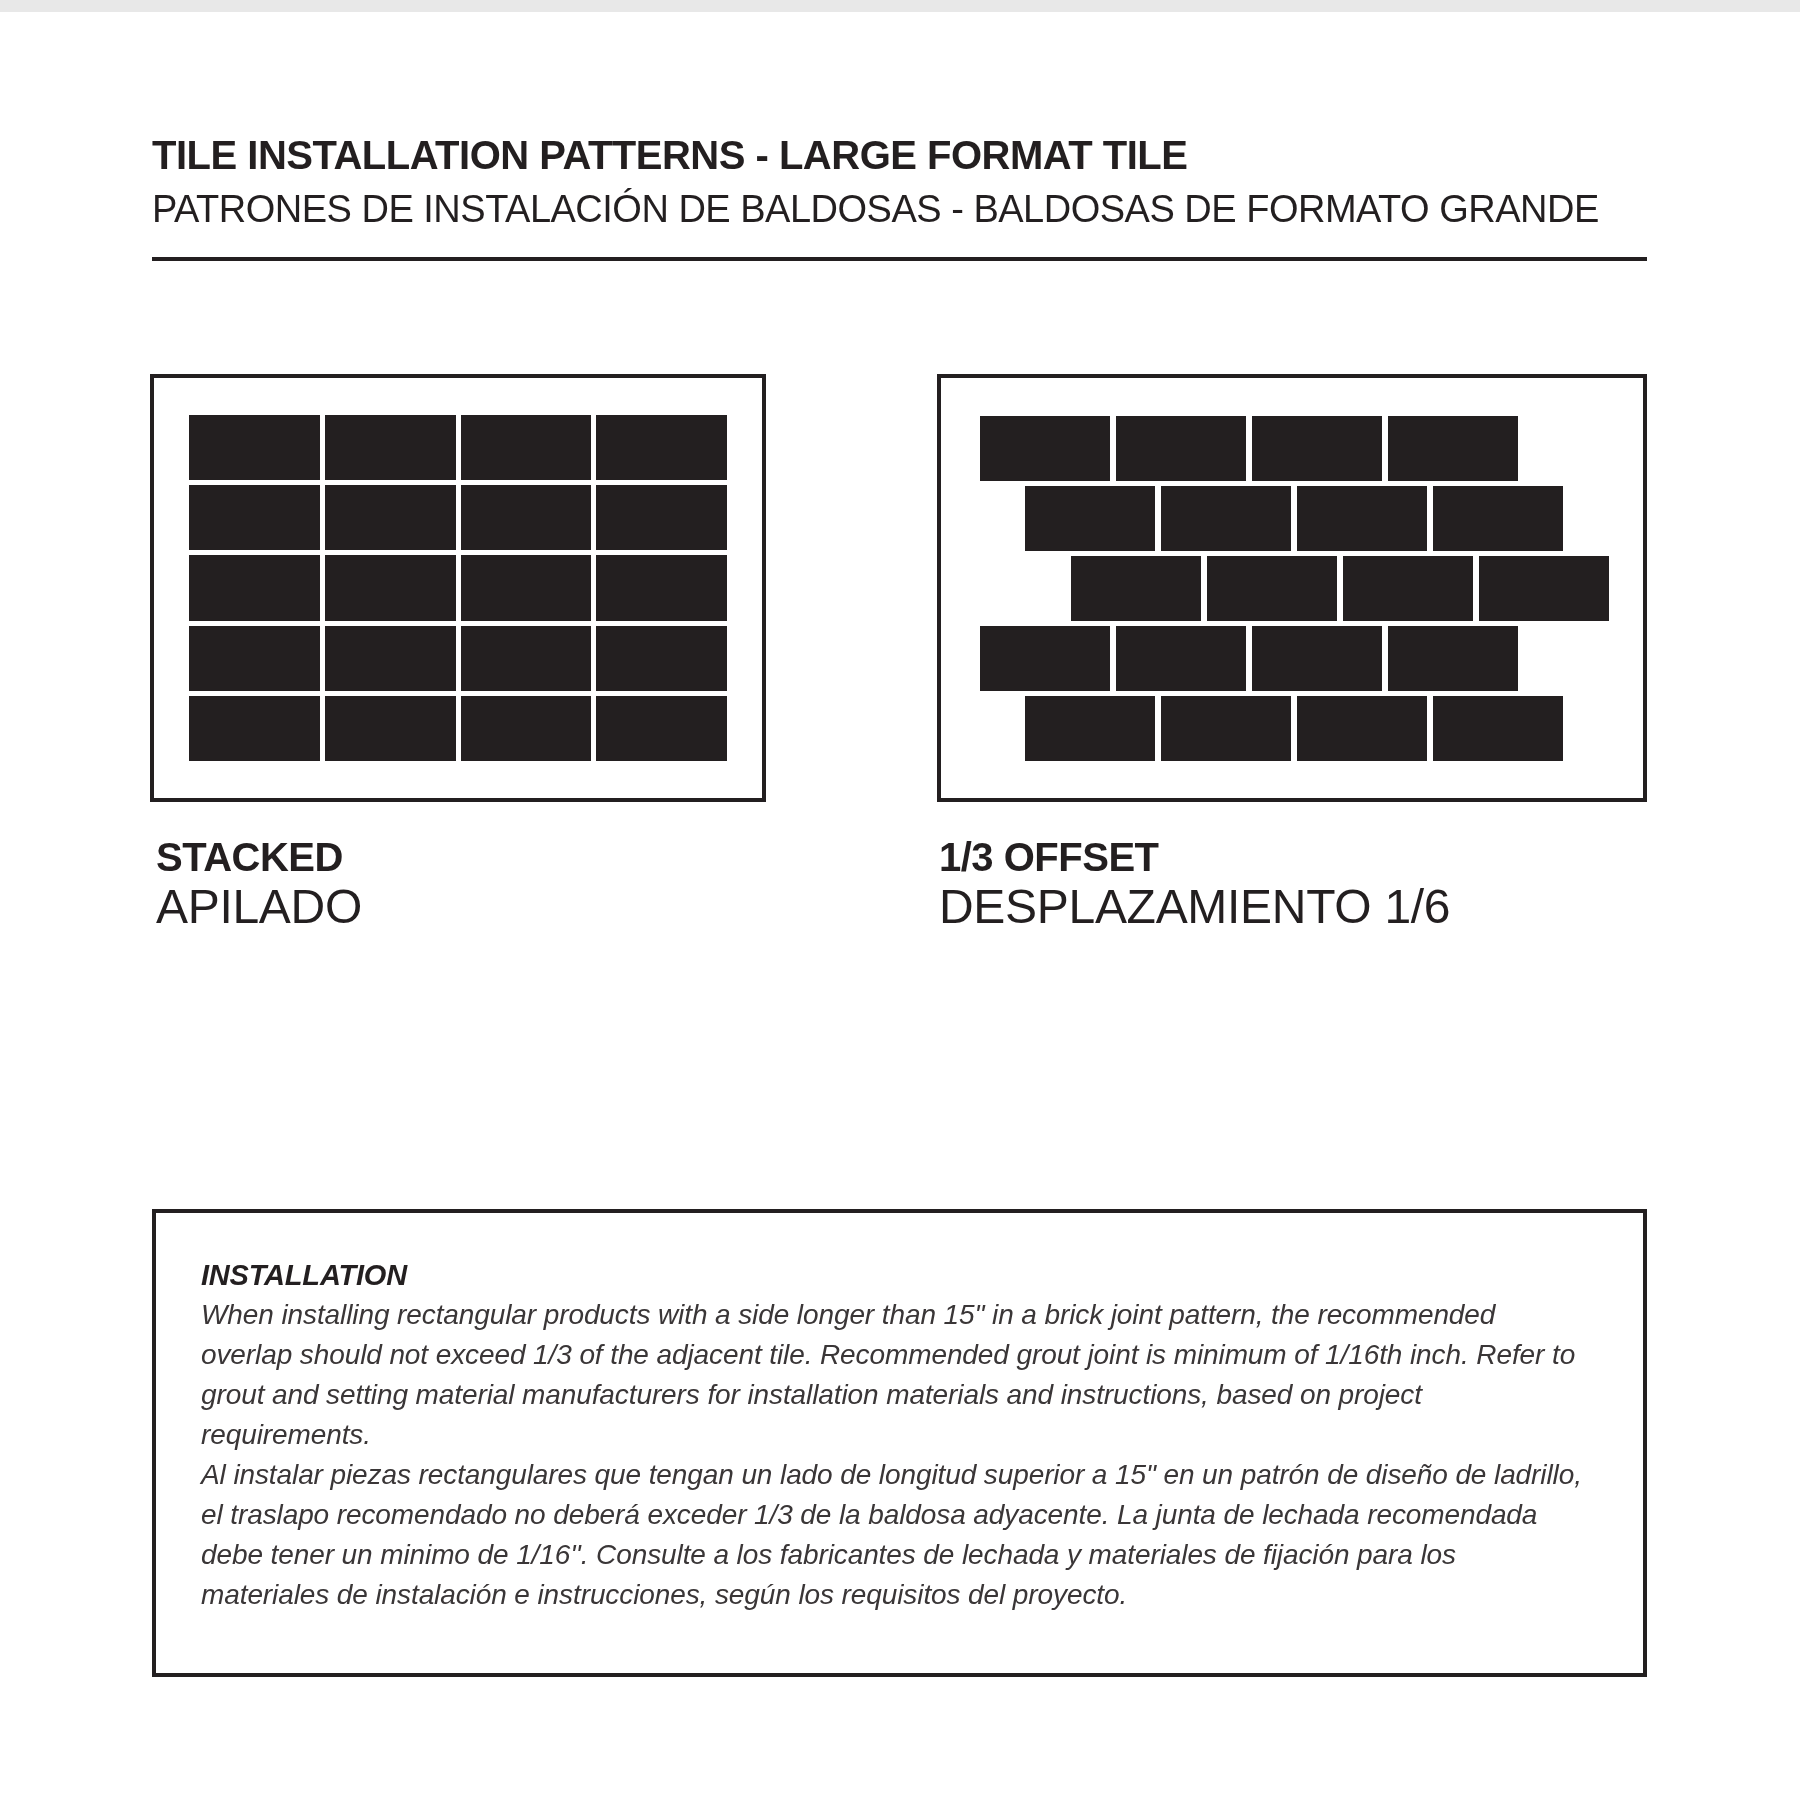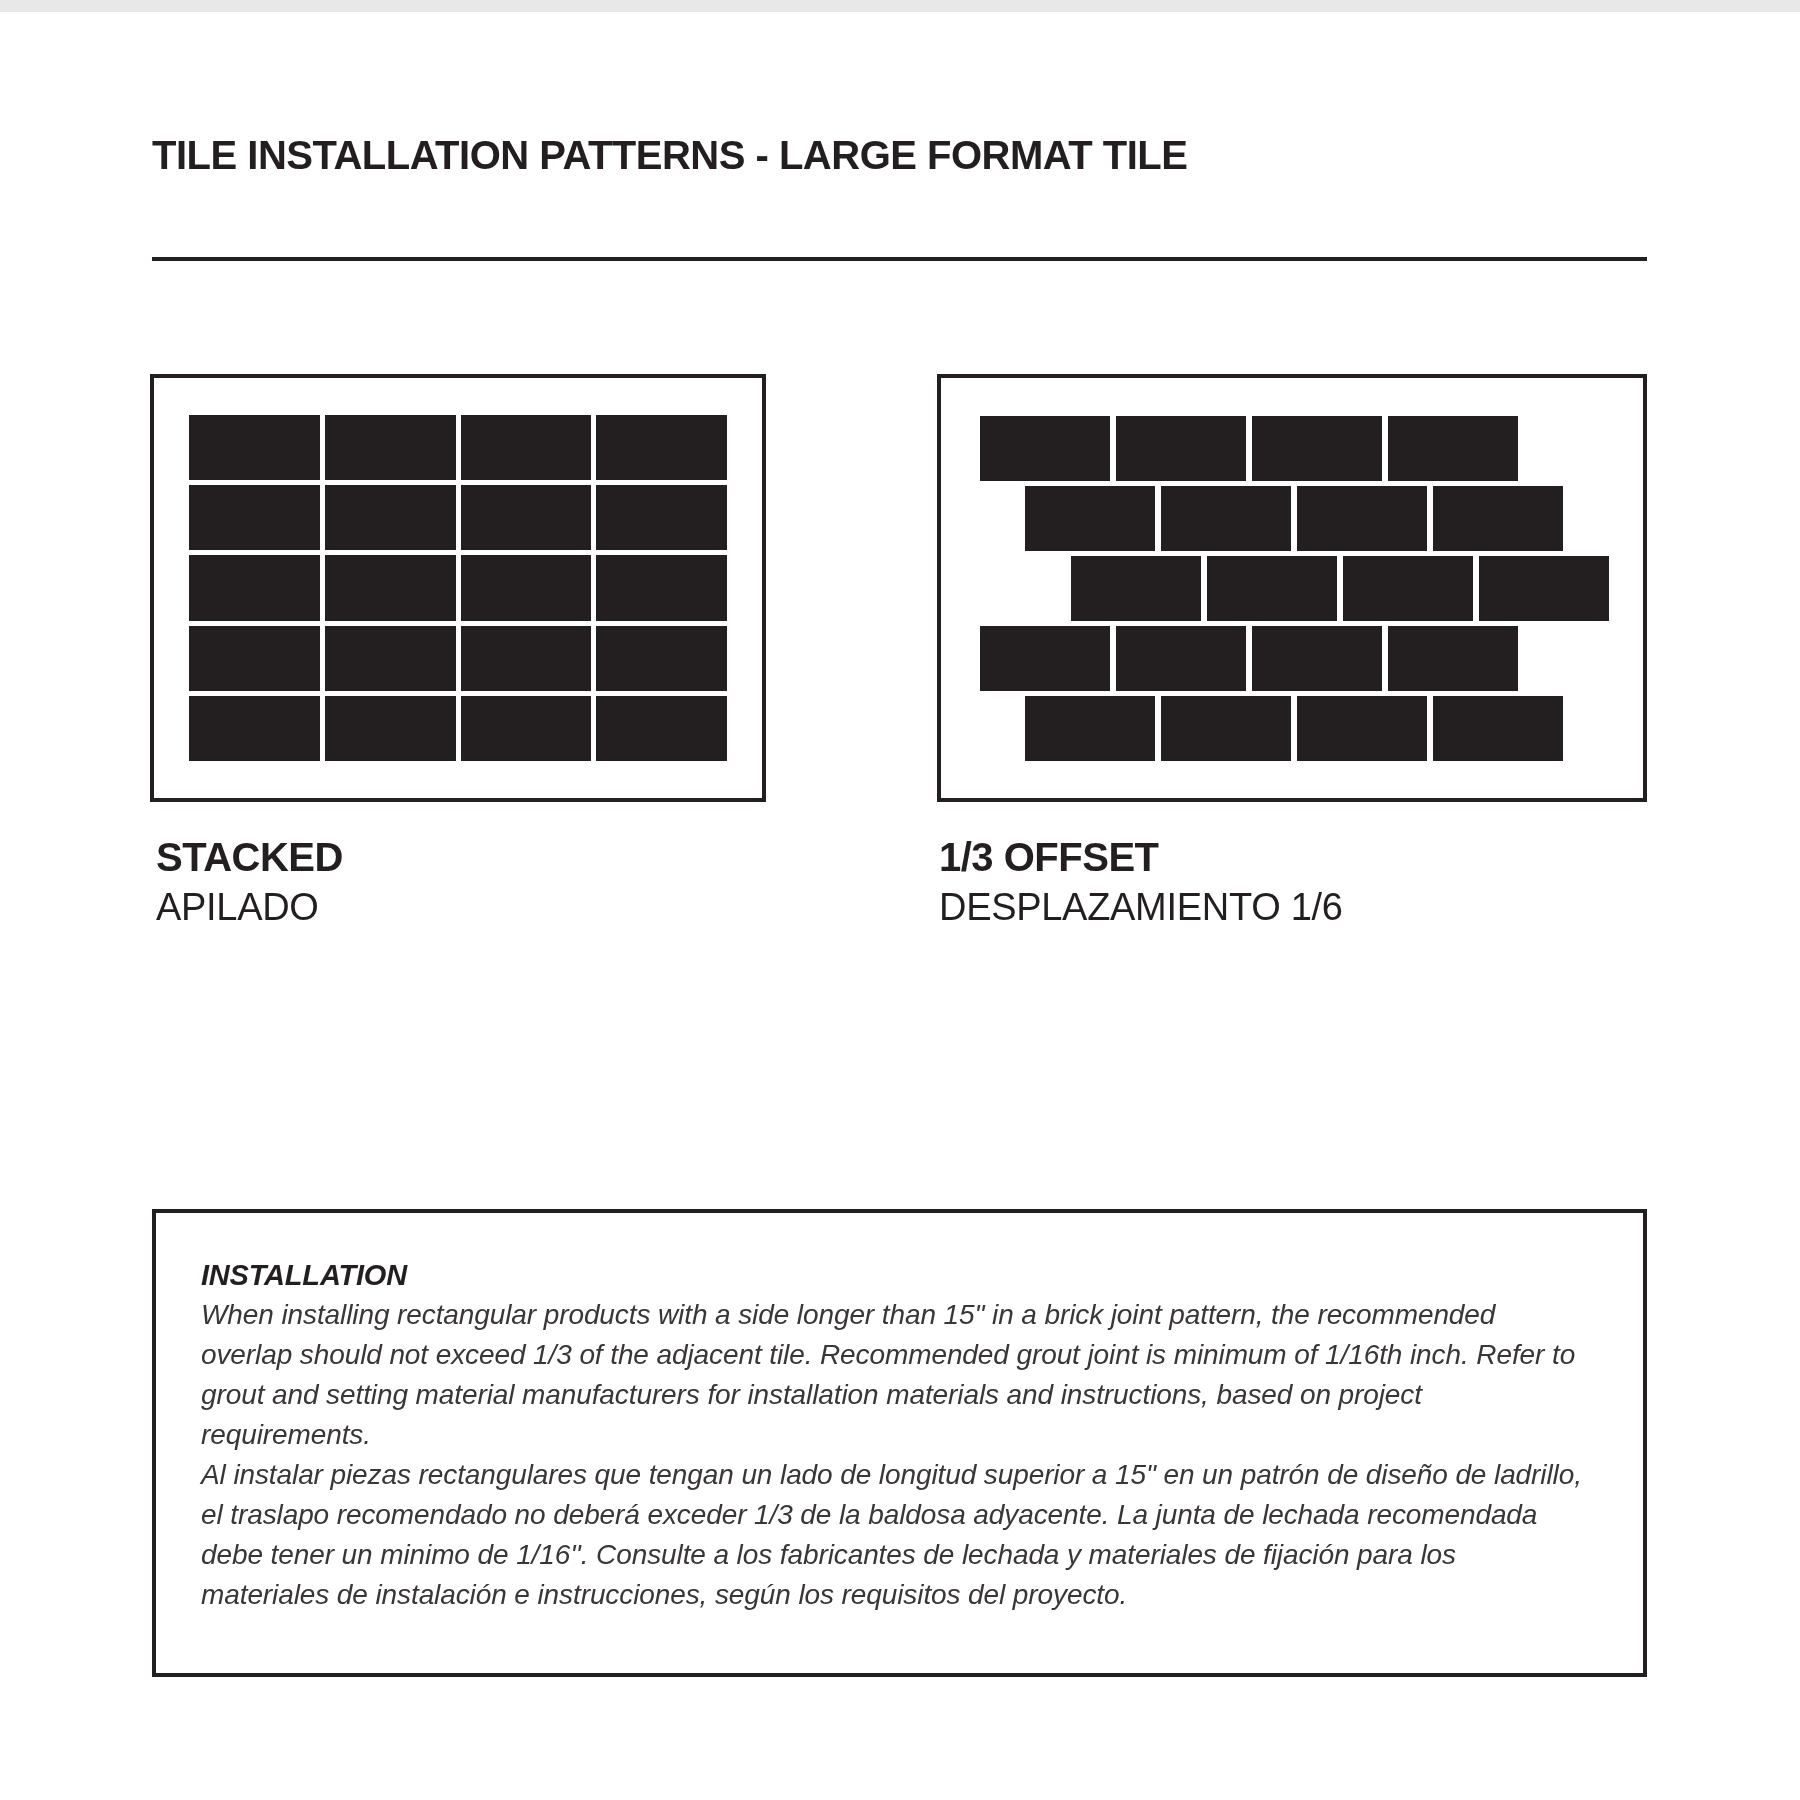--- a/index.html
+++ b/index.html
@@ -49,39 +49,40 @@
 
   .brick-rows{position:absolute;inset:0;padding-top:38px;}
   .brick-row{display:flex;gap:6px;height:65px;margin-bottom:5px;padding-left:39px;box-sizing:border-box;}
   .brick-row .tile{width:130px;height:65px;flex:0 0 auto;}
 
   
   .diagram-label{position:absolute;top:820px;}
   .label-stacked{left:156px;}
   .label-offset{left:939px;}
   .label-en{font-size:40px;font-weight:700;line-height:50px;letter-spacing:-0.5px;white-space:nowrap;}
-  .label-es{font-size:38px;font-weight:400;line-height:50px;letter-spacing:-0.3px;white-space:nowrap;}
+  .label-es{font-size:48px;font-weight:400;line-height:50px;letter-spacing:-0.3px;white-space:nowrap;}
 
   
   .info-box{
     position:absolute;left:152px;top:1197px;width:1495px;height:468px;
     border:4px solid var(--ink);box-sizing:border-box;
     padding:42px 40px 0 45px;
     font-style:italic;
   }
   .info-heading{font-size:29px;font-weight:700;line-height:40px;letter-spacing:-0.2px;white-space:nowrap;}
   .info-line{font-size:28px;font-weight:400;line-height:40px;letter-spacing:-0.1px;white-space:nowrap;color:#3a3637;}
 </style>
 </head>
 <body>
 
 <div class="page">
 
   <div class="title-block">
     <div class="title-main">TILE INSTALLATION PATTERNS - LARGE FORMAT TILE</div>
+    <div class="title-sub">PATRONES DE INSTALACIÓN DE BALDOSAS - BALDOSAS DE FORMATO GRANDE</div>
   </div>
   <div class="rule"></div>
 
   <div class="diagram-box box-stacked">
     <div class="tile-grid">
         <div class="tile"></div>
         <div class="tile"></div>
         <div class="tile"></div>
         <div class="tile"></div>
         <div class="tile"></div>

